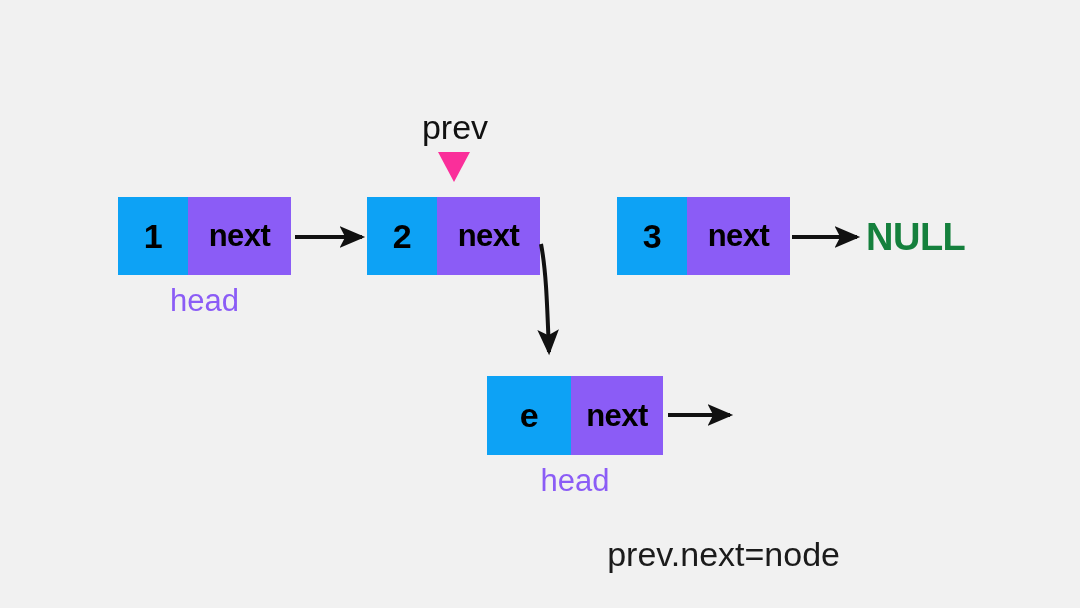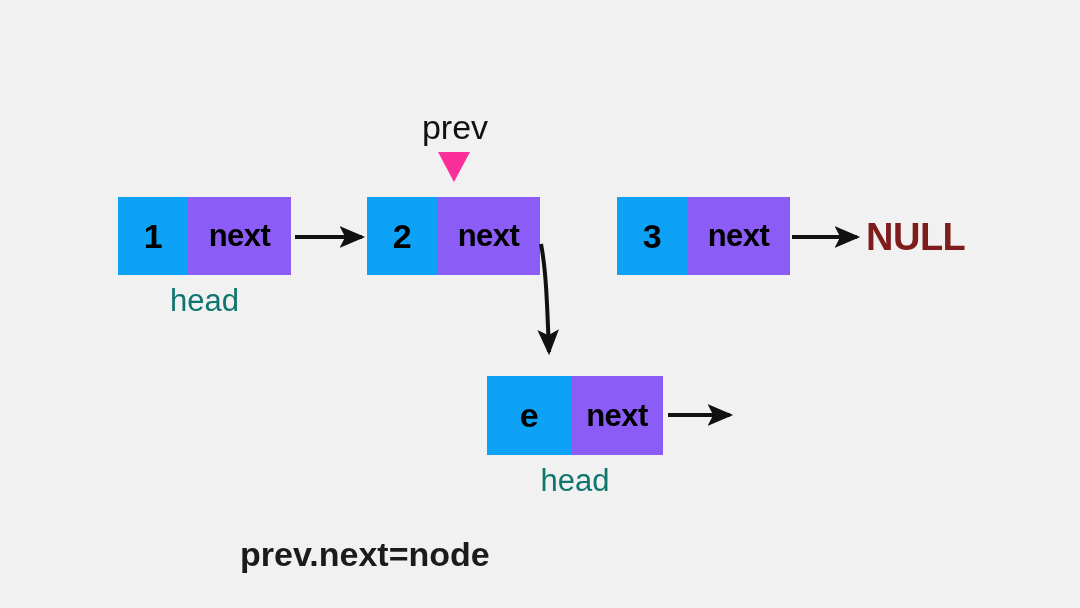--- a/index.html
+++ b/index.html
@@ -36,41 +36,41 @@
     letter-spacing: -0.5px;
   }
   .cell-value {
     background: #0da2f5;
   }
   .cell-next {
     background: #8b5cf6;
   }
   .cap-label {
     position: absolute;
-    color: #0f766e;
+    color: #8b5cf6;
     text-align: center;
     font-weight: 400;
   }
   .ptr-label {
     position: absolute;
     color: #111111;
     text-align: center;
     font-weight: 400;
   }
   .null-label {
     position: absolute;
-    color: #7f1d1d;
+    color: #15803d;
     font-weight: bold;
     letter-spacing: -0.5px;
   }
   .caption {
     position: absolute;
     color: #1b1b1b;
-    text-align: left;
-    font-weight: 700;
+    text-align: right;
+    font-weight: 400;
   }
   svg.arrows {
     position: absolute;
     left: 0; top: 0;
     width: 1080px;
     height: 608px;
     pointer-events: none;
   }
   .tri-marker {
     position: absolute;

